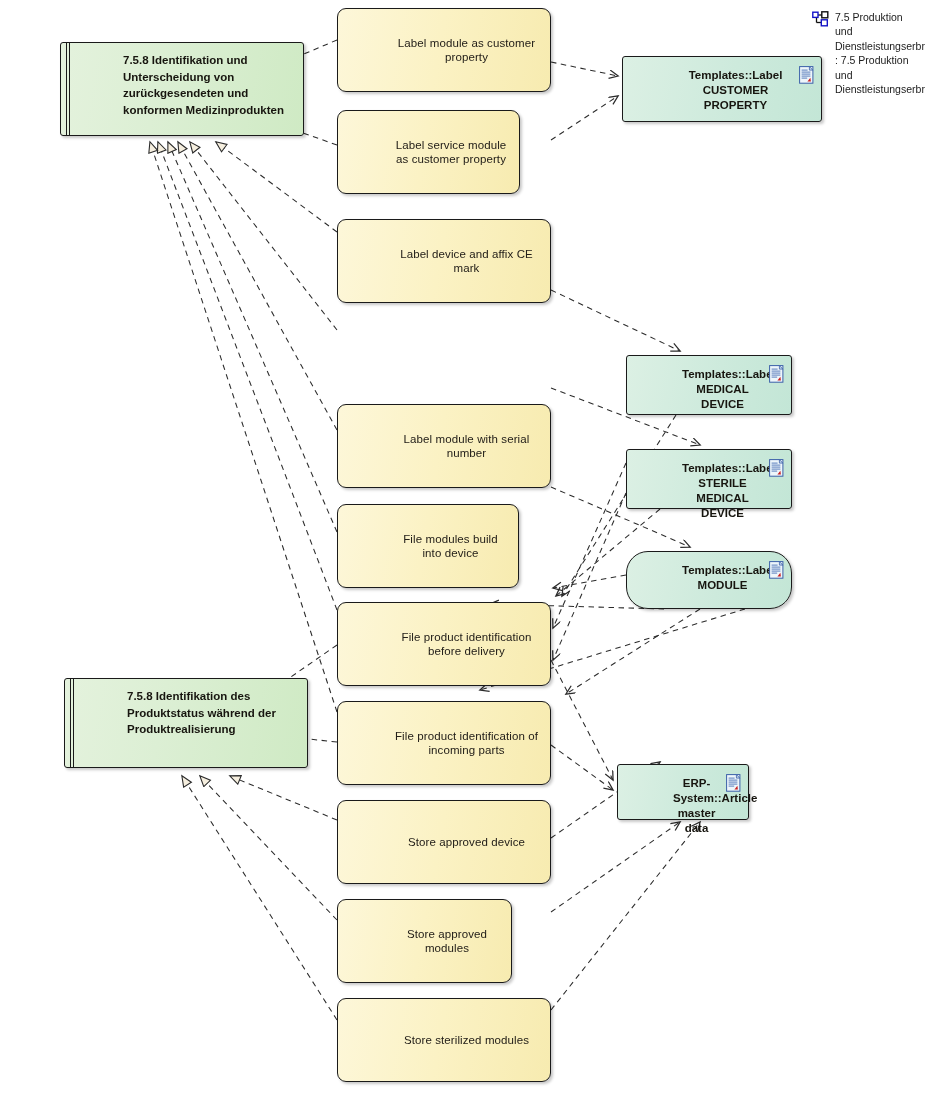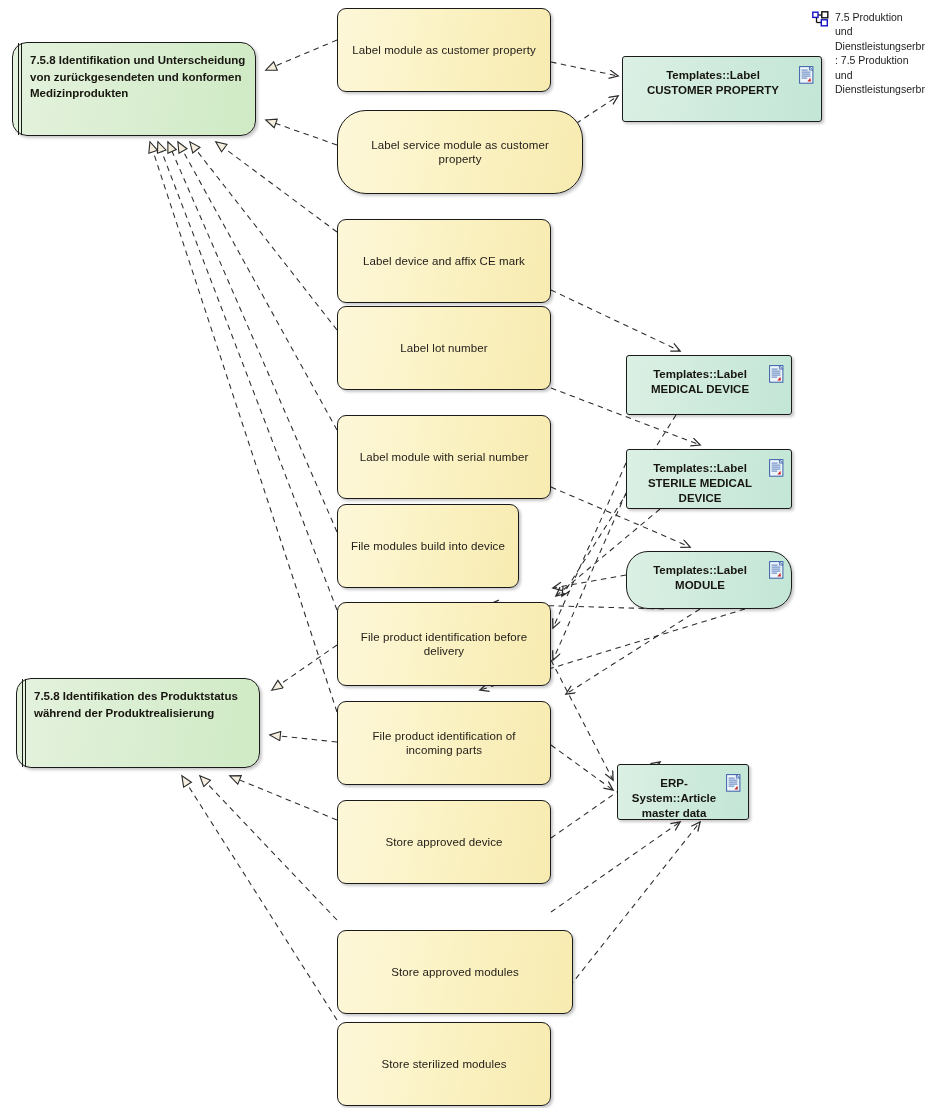--- a/index.html
+++ b/index.html
@@ -34,20 +34,21 @@
   
   .node {
     position: absolute;
     box-sizing: border-box;
     border: 1px solid #1a1a1a;
     box-shadow: 2px 2px 3px rgba(0,0,0,0.22);
     display: flex;
     align-items: center;
     justify-content: center;
     text-align: center;
+    padding-left: 45px;
   }
 
   
   .activity {
     border-radius: 9px;
     background: linear-gradient(100deg, #fdf7d9 0%, #fbf2c4 48%, #f7ebb0 100%);
   }
   .activity .label {
     font-size: 11.5px;
     color: #24201a;
@@ -76,24 +77,25 @@
   .artifact .doc-icon {
     position: absolute;
     right: 7px;
     top: 9px;
     width: 15px;
     height: 18px;
   }
 
   
   .requirement {
-    border-radius: 15px;
+    border-radius: 3px;
     background: linear-gradient(100deg, #e4f2dd 0%, #dcefd4 40%, #cfeac4 100%);
     align-items: flex-start;
     justify-content: flex-start;
+    margin-left: 48px;
   }
   .requirement .bar-outer,
   .requirement .bar-inner {
     position: absolute;
     top: 0; bottom: 0;
     width: 0;
     border-left: 1px solid #1a1a1a;
   }
   .requirement .bar-outer { left: 5px; }
   .requirement .bar-inner { left: 8px; }
@@ -190,48 +192,45 @@
 
   <div class="node requirement" style="left:16px; top:678px; width:244px; height:90px;">
     <span class="bar-outer"></span>
     <span class="bar-inner"></span>
     <span class="label">7.5.8 Identifikation des Produktstatus während der Produktrealisierung</span>
   </div>
 
   <div class="node activity" style="left:337px; top:8px; width:214px; height:84px;">
     <span class="label">Label module as customer property</span>
   </div>
-  <div class="node activity" style="left:337px; top:110px; width:246px; height:84px;border-radius:29px;">
+  <div class="node activity" style="left:337px; top:110px; width:183px; height:84px;">
     <span class="label">Label service module as customer property</span>
   </div>
   <div class="node activity" style="left:337px; top:208px; width:214px; height:84px;margin-top:11px;">
     <span class="label">Label device and affix CE mark</span>
   </div>
-  <div class="node activity" style="left:337px; top:306px; width:214px; height:84px;">
-    <span class="label">Label lot number</span>
-  </div>
-  <div class="node activity" style="left:337px; top:415px; width:214px; height:84px;">
+  <div class="node activity" style="left:337px; top:404px; width:214px; height:84px;">
     <span class="label">Label module with serial number</span>
   </div>
   <div class="node activity" style="left:337px; top:504px; width:182px; height:84px;">
     <span class="label">File modules build into device</span>
   </div>
   <div class="node activity" style="left:337px; top:602px; width:214px; height:84px;">
     <span class="label">File product identification before delivery</span>
   </div>
   <div class="node activity" style="left:337px; top:701px; width:214px; height:84px;">
     <span class="label">File product identification of incoming parts</span>
   </div>
   <div class="node activity" style="left:337px; top:800px; width:214px; height:84px;">
     <span class="label">Store approved device</span>
   </div>
-  <div class="node activity" style="left:337px; top:899px; width:236px; height:84px;margin-top:31px;">
+  <div class="node activity" style="left:337px; top:899px; width:175px; height:84px;">
     <span class="label">Store approved modules</span>
   </div>
-  <div class="node activity" style="left:337px; top:998px; width:214px; height:84px;margin-top:24px;">
+  <div class="node activity" style="left:337px; top:998px; width:214px; height:84px;">
     <span class="label">Store sterilized modules</span>
   </div>
 
   <div class="node artifact" style="left:622px; top:56px; width:200px; height:66px;align-items:center;">
     <span class="label">Templates::Label CUSTOMER PROPERTY</span>
     <svg class="doc-icon" viewBox="0 0 15 18">
       <rect x="0.6" y="0.6" width="13.3" height="16.6" fill="#eef6fb" stroke="#3b5fa8" stroke-width="1"></rect>
       <path d="M10.4,0.6 L13.9,4.1 L10.4,4.1 Z" fill="#c9ddf0" stroke="#3b5fa8" stroke-width="0.8"></path>
       <g stroke="#4a6fb5" stroke-width="0.9">
         <line x1="2.6" y1="4.1" x2="8.6" y2="4.1"></line>

